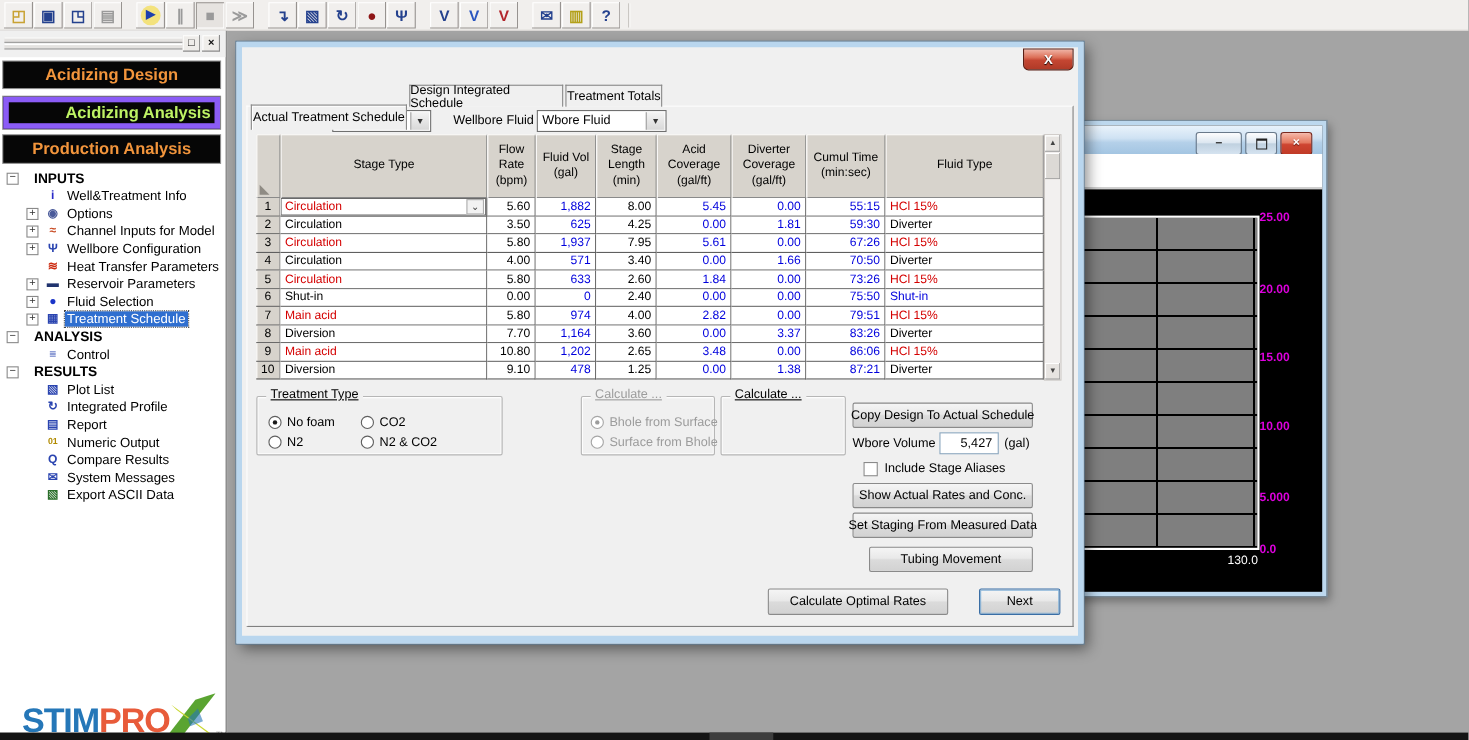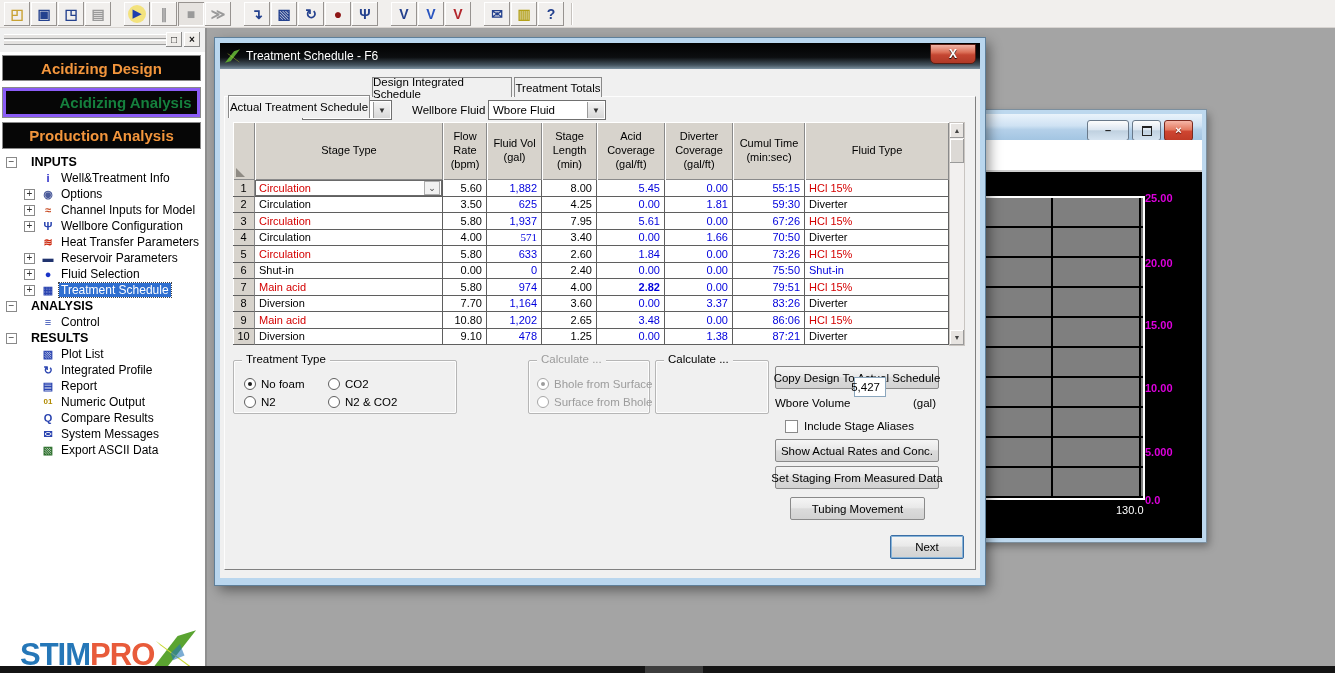--- a/index.html
+++ b/index.html
@@ -18,21 +18,21 @@
   
   #sidebar{position:absolute;left:0;top:28px;width:207px;height:638px;background:#ffffff;
            border-right:2px solid #8f8f8f;box-sizing:border-box;}
   .rebar{position:absolute;left:0;top:0;width:100%;height:24px;background:#f0f0f0;}
   .grip{position:absolute;left:4px;width:162px;height:3px;background:#e4e2e0;border-top:1px solid #ffffff;border-bottom:1px solid #9a9a9a;}
   .mini-btn{position:absolute;top:4px;width:16px;height:15px;background:#efedea;
             box-shadow:inset -1px -1px 0 #8a8a8a,inset 1px 1px 0 #ffffff;font-size:10px;font-weight:bold;
             display:flex;align-items:center;justify-content:center;color:#111;line-height:1;}
   .navbtn{position:absolute;left:3px;width:197px;background:#060606;color:#f2953c;font-weight:bold;
           font-size:15px;display:flex;align-items:center;justify-content:center;box-shadow:0 0 0 1px #8a8a8a;}
-  #nav-analysis{color:#15803d;border:3px solid #8b5cf6;box-sizing:border-box;box-shadow:0 0 0 1px #8a8a8a;padding-left:48px;}
+  #nav-analysis{color:#bef264;border:5px solid #8b5cf6;box-sizing:border-box;box-shadow:0 0 0 1px #8a8a8a;padding-left:48px;}
   #tree{position:absolute;left:4px;top:126px;width:198px;}
   .trow{height:16px;display:flex;align-items:center;font-size:12px;white-space:nowrap;padding-left:20px;}
   .trow.tsection{padding-left:2px;}
   .texp{width:11px;height:11px;box-sizing:border-box;border:1px solid #8a8a8a;background:#fff;font-size:10px;
         line-height:8px;text-align:center;margin-right:5px;flex:none;color:#333;}
   .texp.hidden{visibility:hidden;}
   .tsection .texp{margin-right:12px;}
   .ticon{width:16px;flex:none;font-size:11px;text-align:center;margin-right:3px;font-weight:bold;line-height:1;}
   .tlabel{padding:0 2px;}
   .tsection .tlabel{font-weight:bold;font-size:12.5px;}
@@ -100,21 +100,21 @@
              display:flex;align-items:center;justify-content:center;font-size:9px;color:#444;box-sizing:border-box;}
   .gc.comboedit{box-shadow:inset 0 0 0 1px #6a6a6a;position:relative;}
   
   #vscroll{position:absolute;right:0;top:0;width:16px;height:224px;background:#f2f0ef;border:1px solid #c9c5c1;box-sizing:border-box;}
   .sbtn{position:absolute;left:0;width:14px;height:15px;background:#e7e4e1;box-shadow:inset -1px -1px 0 #9a9a9a,inset 1px 1px 0 #fff;
         display:flex;align-items:center;justify-content:center;font-size:7px;color:#444;}
   .sthumb{position:absolute;left:0;top:16px;width:14px;height:24px;background:#dcd9d5;
           box-shadow:inset -1px -1px 0 #9a9a9a,inset 1px 1px 0 #fff;}
   
   .groupbox{position:absolute;border:1px solid #b6b6b6;border-radius:2px;box-shadow:inset 0 0 0 1px #fdfdfd;}
-  .groupbox .legend{position:absolute;top:-8px;left:8px;background:#f0f0f0;padding:0 4px;font-size:11.5px;white-space:nowrap;}
+  .groupbox .legend{position:absolute;top:-8px;left:8px;background:#f0f0f0;padding:0 4px;font-size:11.5px;white-space:nowrap;text-decoration:underline;}
   .groupbox.disabled{color:#9c9c9c;}
   .ropt{display:flex;align-items:center;font-size:11.5px;height:18px;white-space:nowrap;}
   .rdot{width:12px;height:12px;border-radius:50%;border:1px solid #5f5f5f;background:#fff;margin-right:5px;
         position:relative;box-sizing:border-box;flex:none;}
   .rdot.checked::after{content:"";position:absolute;left:3px;top:3px;width:4px;height:4px;border-radius:50%;background:#1a1a1a;}
   .groupbox.disabled .rdot{border-color:#a6a6a6;}
   .groupbox.disabled .rdot.checked::after{background:#9c9c9c;}
   .radiogrid2{position:absolute;left:10px;top:14px;display:grid;grid-template-columns:84px auto;}
   .radiogrid1{position:absolute;left:8px;top:14px;display:grid;grid-template-columns:auto;}
   .wbtn{position:absolute;background:linear-gradient(180deg,#f5f5f5,#e9e9e9 45%,#dbdbdb 52%,#d2d2d2);
@@ -322,27 +322,20 @@
       <svg width="46" height="42" viewBox="0 0 40 36">
       <polygon points="0,36 24,5 40,0 15,32" fill="#5aa431"></polygon>
       <polygon points="5,9 35,31 40,36 9,13" fill="#c9d832"></polygon>
       <polygon points="18,20 26,12 30,22 20,26" fill="#2577b8" opacity="0.6"></polygon>
     </svg>
       <span class="tm">TM</span>
   </div>
 </div>
 
 <div id="dialog">
-  <div class="dlg-title">
-    <svg width="15" height="14" viewBox="0 0 40 36">
-      <polygon points="0,36 24,5 40,0 15,32" fill="#5aa431"></polygon>
-      <polygon points="5,9 35,31 40,36 9,13" fill="#c9d832"></polygon>
-    </svg>
-    <span class="ttl">Treatment Schedule - F6</span>
-  </div>
   <div class="dlg-close">X</div>
 
   <div class="tabpanel"></div>
   <div class="tab active" style="left:8px;width:142px">Actual Treatment Schedule</div>
   <div class="tab inactive" style="left:152px;width:140px">Design Integrated Schedule</div>
   <div class="tab inactive" style="left:294px;width:88px">Treatment Totals</div>
 
   <div class="dlg-label" style="left:13px;top:61px">Treatment Info</div>
   <div class="combo" style="left:82px;top:57px;width:90px">
     <span>Cumul Time</span>
@@ -407,21 +400,21 @@
           <div class="gc right c-black" style="width: 55px;">7.95</div>
           <div class="gc right c-blue" style="width: 68px;">5.61</div>
           <div class="gc right c-blue" style="width: 68px;">0.00</div>
           <div class="gc right c-blue" style="width: 72px;">67:26</div>
           <div class="gc c-red" style="width: 144px;">HCl 15%</div>
         </div>
         <div class="grow">
           <div class="gc num" style="width: 22px;">4</div>
           <div class="gc c-black" style="width: 188px;">Circulation</div>
           <div class="gc right c-black" style="width: 44px;">4.00</div>
-          <div class="gc right c-blue" style="width: 55px; font-family: Liberation Serif, serif;">571</div>
+          <div class="gc right c-blue" style="width: 55px;">571</div>
           <div class="gc right c-black" style="width: 55px;">3.40</div>
           <div class="gc right c-blue" style="width: 68px;">0.00</div>
           <div class="gc right c-blue" style="width: 68px;">1.66</div>
           <div class="gc right c-blue" style="width: 72px;">70:50</div>
           <div class="gc c-black" style="width: 144px;">Diverter</div>
         </div>
         <div class="grow">
           <div class="gc num" style="width: 22px;">5</div>
           <div class="gc c-red" style="width: 188px;">Circulation</div>
           <div class="gc right c-black" style="width: 44px;">5.80</div>
@@ -442,21 +435,21 @@
           <div class="gc right c-blue" style="width: 68px;">0.00</div>
           <div class="gc right c-blue" style="width: 72px;">75:50</div>
           <div class="gc c-blue" style="width: 144px;">Shut-in</div>
         </div>
         <div class="grow">
           <div class="gc num" style="width: 22px;">7</div>
           <div class="gc c-red" style="width: 188px;">Main acid</div>
           <div class="gc right c-black" style="width: 44px;">5.80</div>
           <div class="gc right c-blue" style="width: 55px;">974</div>
           <div class="gc right c-black" style="width: 55px;">4.00</div>
-          <div class="gc right c-blue" style="width: 68px; font-weight: bold;">2.82</div>
+          <div class="gc right c-blue" style="width: 68px;">2.82</div>
           <div class="gc right c-blue" style="width: 68px;">0.00</div>
           <div class="gc right c-blue" style="width: 72px;">79:51</div>
           <div class="gc c-red" style="width: 144px;">HCl 15%</div>
         </div>
         <div class="grow">
           <div class="gc num" style="width: 22px;">8</div>
           <div class="gc c-black" style="width: 188px;">Diversion</div>
           <div class="gc right c-black" style="width: 44px;">7.70</div>
           <div class="gc right c-blue" style="width: 55px;">1,164</div>
           <div class="gc right c-black" style="width: 55px;">3.60</div>
@@ -528,25 +521,26 @@
           <span>Surface from Bhole</span>
         </div>
       </div>
   </div>
   <div class="groupbox" style="left:435px;top:317px;width:112px;height:52px">
     <span class="legend">Calculate ...</span>
   </div>
 
   <div class="wbtn" style="left:555px;top:323px;width:164px;height:23px">Copy Design To Actual Schedule</div>
   <div class="dlg-label" style="left:555px;top:354px">Wbore Volume</div>
-  <div class="field" style="left:634px;top:334px;width:32px;height:20px">5,427</div>
+  <div class="field" style="left:634px;top:350px;width:54px;height:20px">5,427</div>
   <div class="dlg-label" style="left:693px;top:354px">(gal)</div>
   <div class="cbox" style="left:565px;top:377px"></div>
   <div class="dlg-label" style="left:584px;top:377px">Include Stage Aliases</div>
   <div class="wbtn" style="left:555px;top:396px;width:164px;height:23px">Show Actual Rates and Conc.</div>
   <div class="wbtn" style="left:555px;top:423px;width:164px;height:23px">Set Staging From Measured Data</div>
-  <div class="wbtn" style="left:570px;top:454px;width:135px;height:23px">Tubing Movement</div>
-
+  <div class="wbtn" style="left:570px;top:454px;width:149px;height:23px">Tubing Movement</div>
+
+  <div class="wbtn" style="left:478px;top:492px;width:164px;height:24px">Calculate Optimal Rates</div>
   <div class="wbtn default" style="left:670px;top:492px;width:74px;height:24px">Next</div>
 </div>
 
 <div id="taskbar"></div>
 <div id="taskbar-seg"></div>
 
 </body></html>

